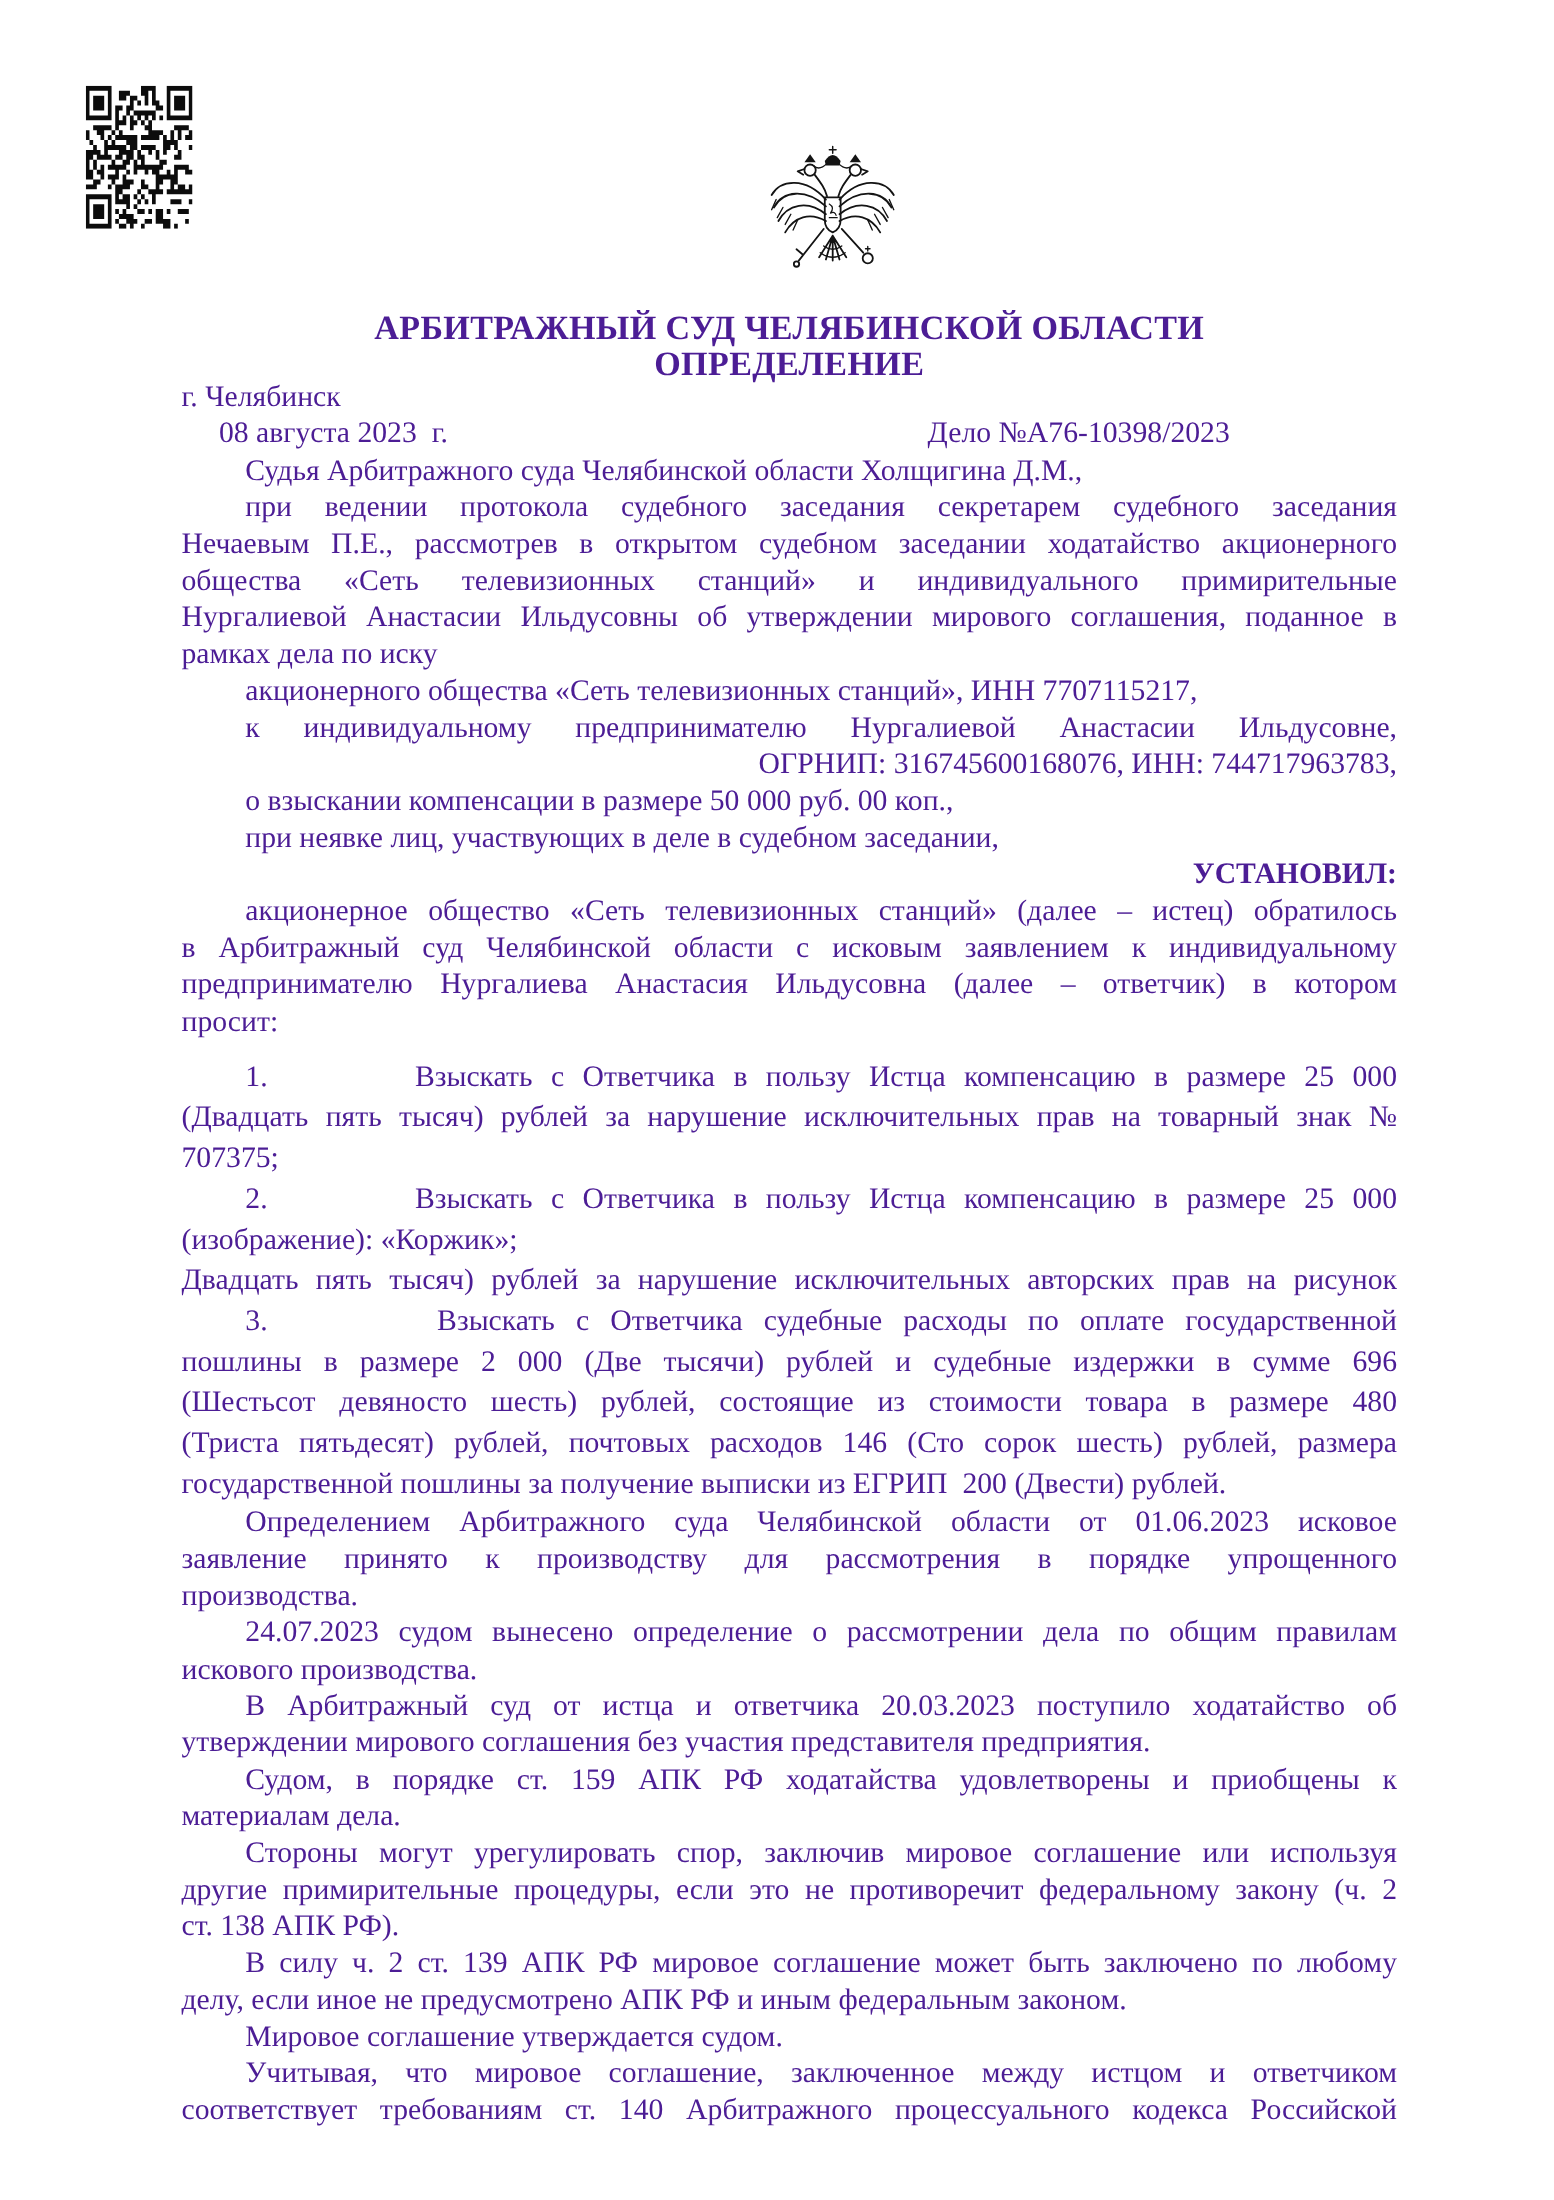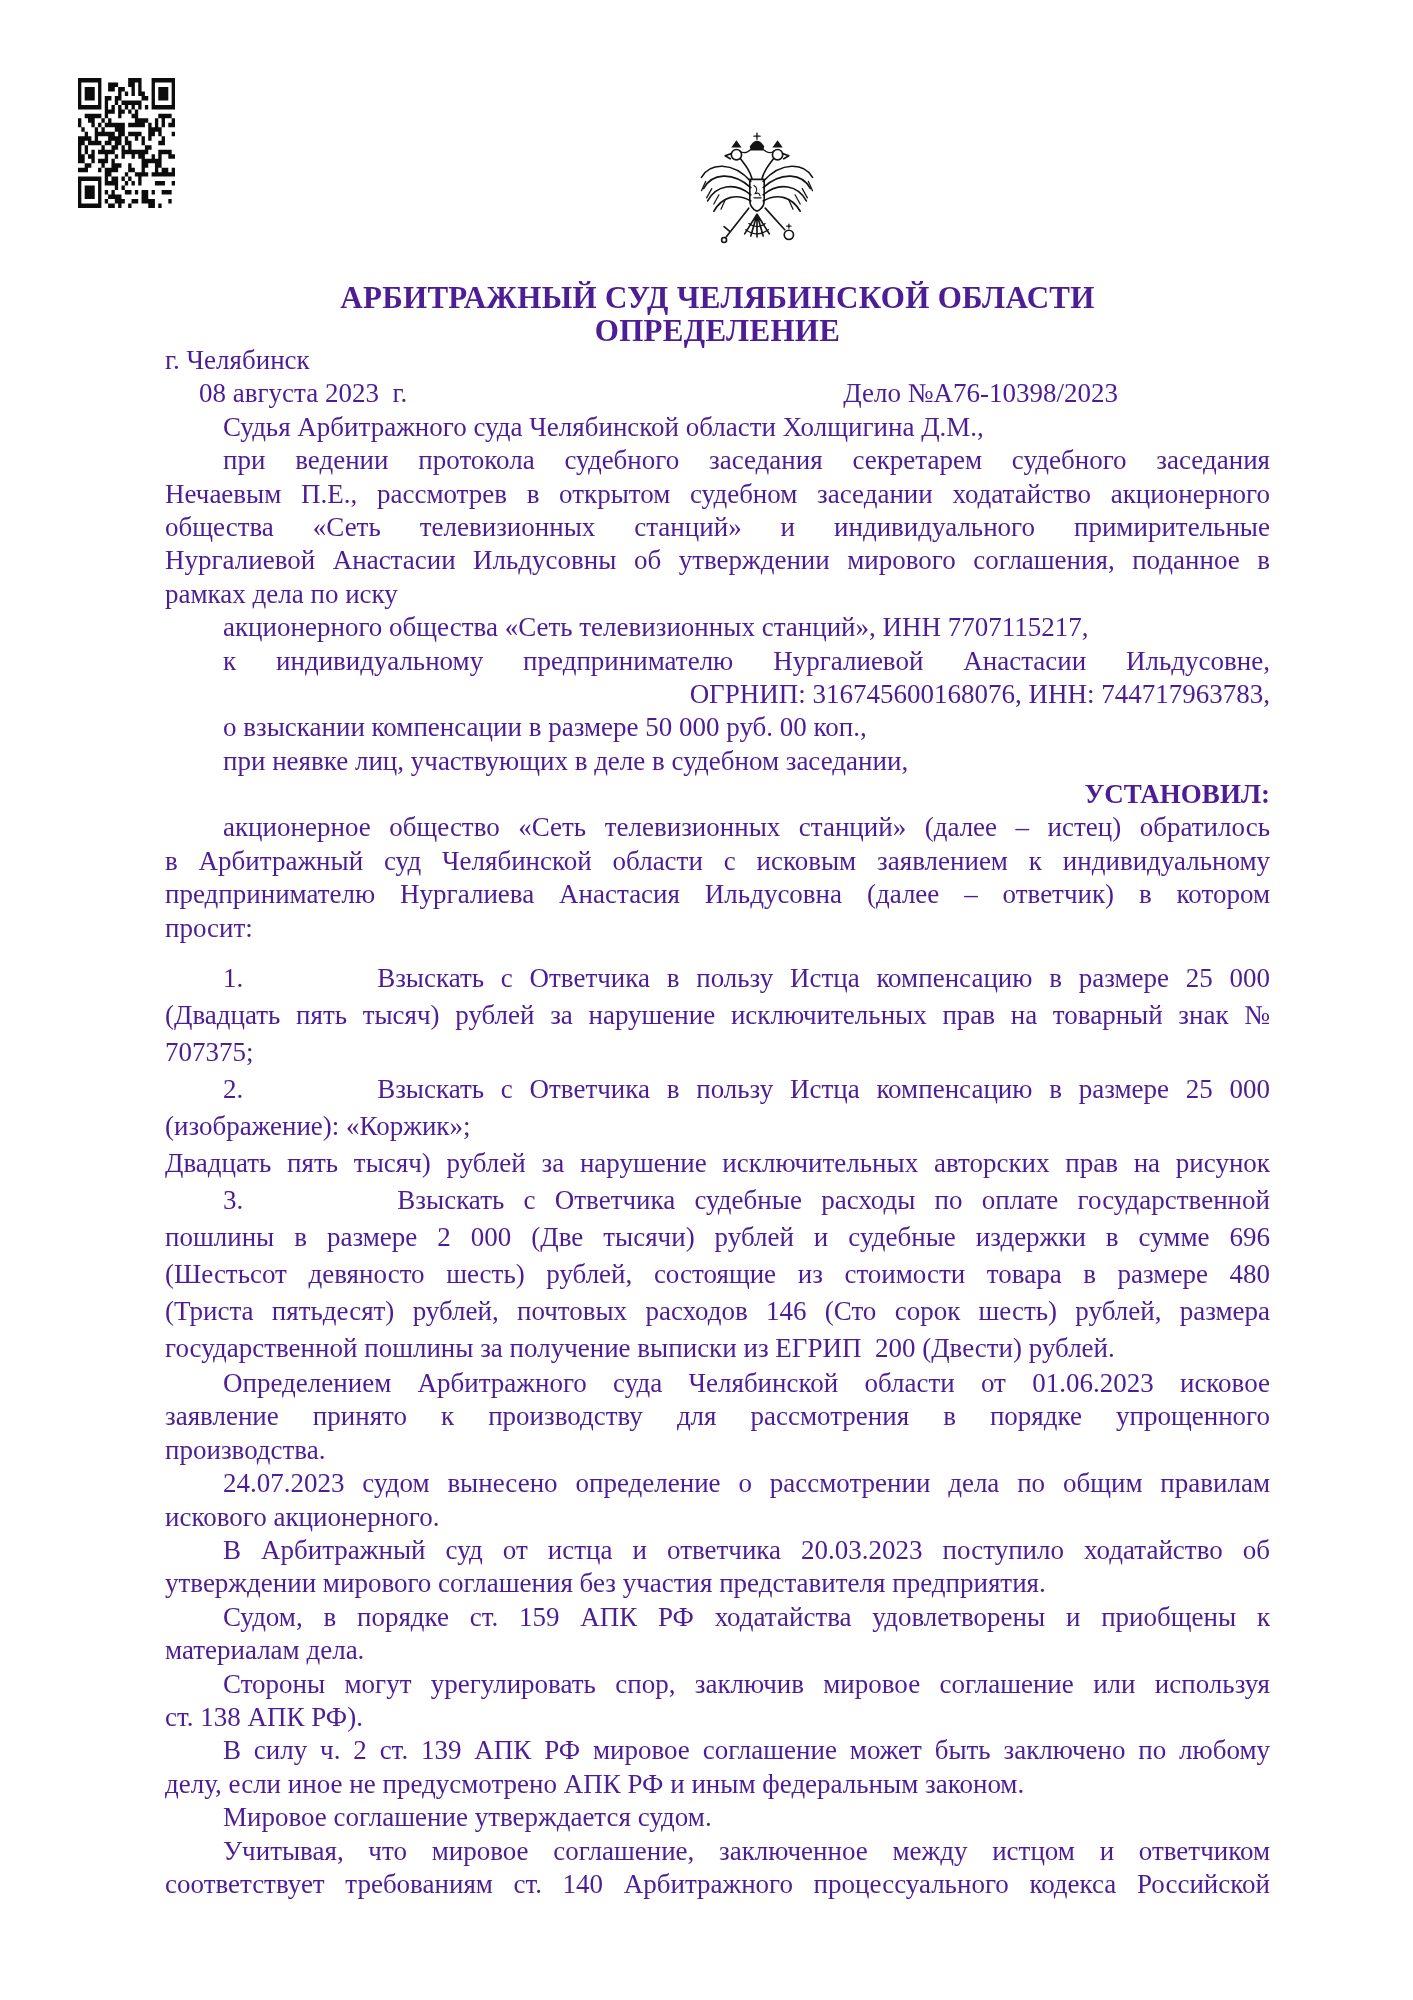--- a/index.html
+++ b/index.html
@@ -134,26 +134,27 @@
         <div class="ln j it">Двадцать пять тысяч) рублей за нарушение исключительных авторских прав на рисунок</div>
         <div class="ln ind j it">3.&nbsp;&nbsp;&nbsp;&nbsp;&nbsp;&nbsp;&nbsp; Взыскать с Ответчика судебные расходы по оплате государственной</div>
         <div class="ln j it">пошлины в размере 2 000 (Две тысячи) рублей и судебные издержки в сумме 696</div>
         <div class="ln j it">(Шестьсот девяносто шесть) рублей, состоящие из стоимости товара в размере 480</div>
         <div class="ln j it">(Триста пятьдесят) рублей, почтовых расходов 146 (Сто сорок шесть) рублей, размера</div>
         <div class="ln it">государственной пошлины за получение выписки из ЕГРИП&nbsp; 200 (Двести) рублей.</div>
         <div class="ln ind j">Определением Арбитражного суда Челябинской области от 01.06.2023 исковое</div>
         <div class="ln j">заявление принято к производству для рассмотрения в порядке упрощенного</div>
         <div class="ln">производства.</div>
         <div class="ln ind j">24.07.2023 судом вынесено определение о рассмотрении дела по общим правилам</div>
-        <div class="ln">искового акционерного.</div>
+        <div class="ln">искового производства.</div>
         <div class="ln ind j">В Арбитражный суд от истца и ответчика 20.03.2023 поступило ходатайство об</div>
         <div class="ln">утверждении мирового соглашения без участия представителя предприятия.</div>
         <div class="ln ind j">Судом, в порядке ст. 159 АПК РФ ходатайства удовлетворены и приобщены к</div>
         <div class="ln">материалам дела.</div>
         <div class="ln ind j">Стороны могут урегулировать спор, заключив мировое соглашение или используя</div>
+        <div class="ln j">другие примирительные процедуры, если это не противоречит федеральному закону (ч. 2</div>
         <div class="ln">ст. 138 АПК РФ).</div>
         <div class="ln ind j">В силу ч. 2 ст. 139 АПК РФ мировое соглашение может быть заключено по любому</div>
         <div class="ln">делу, если иное не предусмотрено АПК РФ и иным федеральным законом.</div>
         <div class="ln ind">Мировое соглашение утверждается судом.</div>
         <div class="ln ind j">Учитывая, что мировое соглашение, заключенное между истцом и ответчиком</div>
         <div class="ln j">соответствует требованиям ст. 140 Арбитражного процессуального кодекса Российской</div>
       </div>
   </div>
 
 </div>

